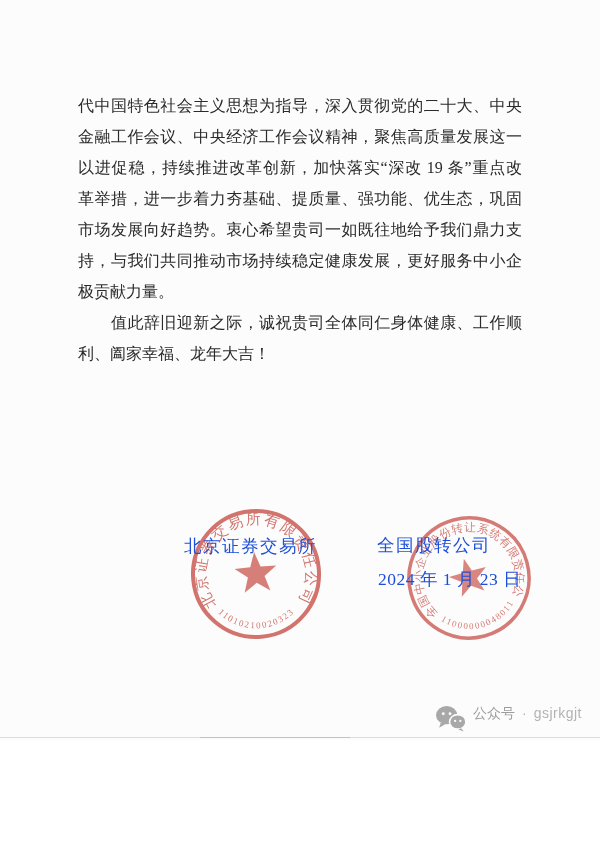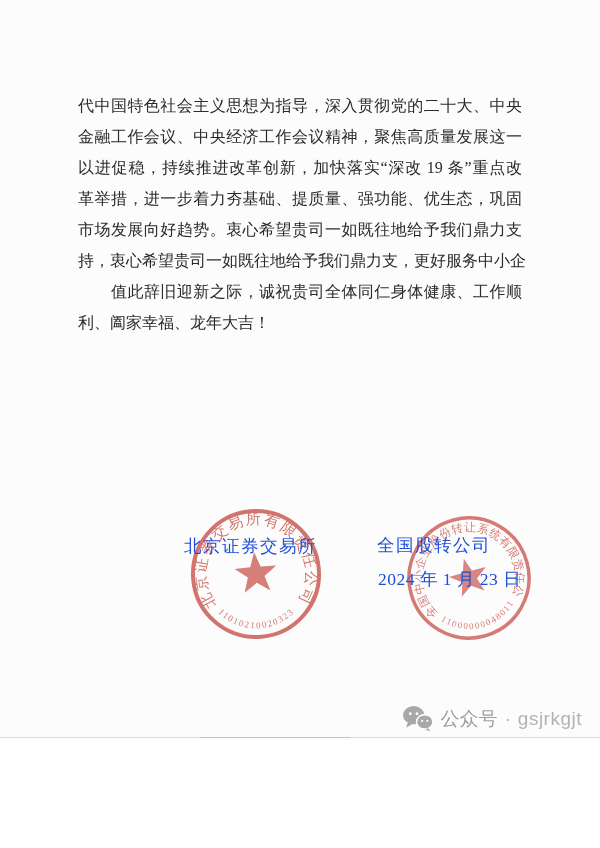--- a/index.html
+++ b/index.html
@@ -36,42 +36,43 @@
   .seal-right{left:399px;top:508px;opacity:0.70;}
   .seal text{fill:#c4453c;font-family:"Liberation Serif", serif;}
   .seal .ring{stroke:#c4453c;fill:none;}
   .seal .star{fill:#c4453c;fill-opacity:0.92;}
   .seal-co-l{font-size:15px;letter-spacing:2px;}
   .seal-co-r{font-size:11.5px;letter-spacing:0.6px;}
   .seal-num{font-size:9px;letter-spacing:1.6px;font-family:"DejaVu Sans Mono", monospace;}
   
   .footer{
     position:absolute;right:18px;bottom:8px;z-index:4;
-    display:flex;align-items:center;gap:7px;
+    display:flex;gap:7px;
     font-family:"Liberation Sans", sans-serif;
-    font-size:19px;color:#9d9d9d;white-space:nowrap;
+    font-size:14px;color:#9d9d9d;white-space:nowrap;
   }
   .footer .acct{color:#b3b3b3;letter-spacing:0.5px;}
   .footer .sep{color:#b3b3b3;}
   
   .scan-edge{position:absolute;left:0;bottom:2px;width:600px;height:1px;background:#dcdcdc;}
   .scan-edge-dark{position:absolute;left:200px;bottom:2px;width:150px;height:1px;background:#c2c2c2;}
 </style>
 </head>
 <body>
 
 <div class="page">
 
   <div class="letter">
     <div class="line">代中国特色社会主义思想为指导，深入贯彻党的二十大、中央</div>
     <div class="line">金融工作会议、中央经济工作会议精神，聚焦高质量发展这一</div>
     <div class="line">以进促稳，持续推进改革创新，加快落实“深改 19 条”重点改</div>
     <div class="line">革举措，进一步着力夯基础、提质量、强功能、优生态，巩固</div>
     <div class="line">市场发展向好趋势。衷心希望贵司一如既往地给予我们鼎力支</div>
-    <div class="line">持，衷心希望贵司一如既往地给予我们鼎力支，更好服务中小企</div>
+    <div class="line">持，与我们共同推动市场持续稳定健康发展，更好服务中小企</div>
+    <div class="line para-end">极贡献力量。</div>
     <div class="line indent">值此辞旧迎新之际，诚祝贵司全体同仁身体健康、工作顺</div>
     <div class="line para-end">利、阖家幸福、龙年大吉！</div>
   </div>
 
   <svg class="seal seal-left" width="150" height="150" viewBox="-75 -75 150 150">
     <g transform="rotate(-5)">
       <circle class="ring" r="63" stroke-width="4"></circle>
       <path id="arcL" d="M -41,29 A 50.2,50.2 0 1 1 41,29" fill="none"></path>
       <text class="seal-co-l">
         <textPath href="#arcL" startOffset="2">北京证券交易所有限责任公司</textPath>

